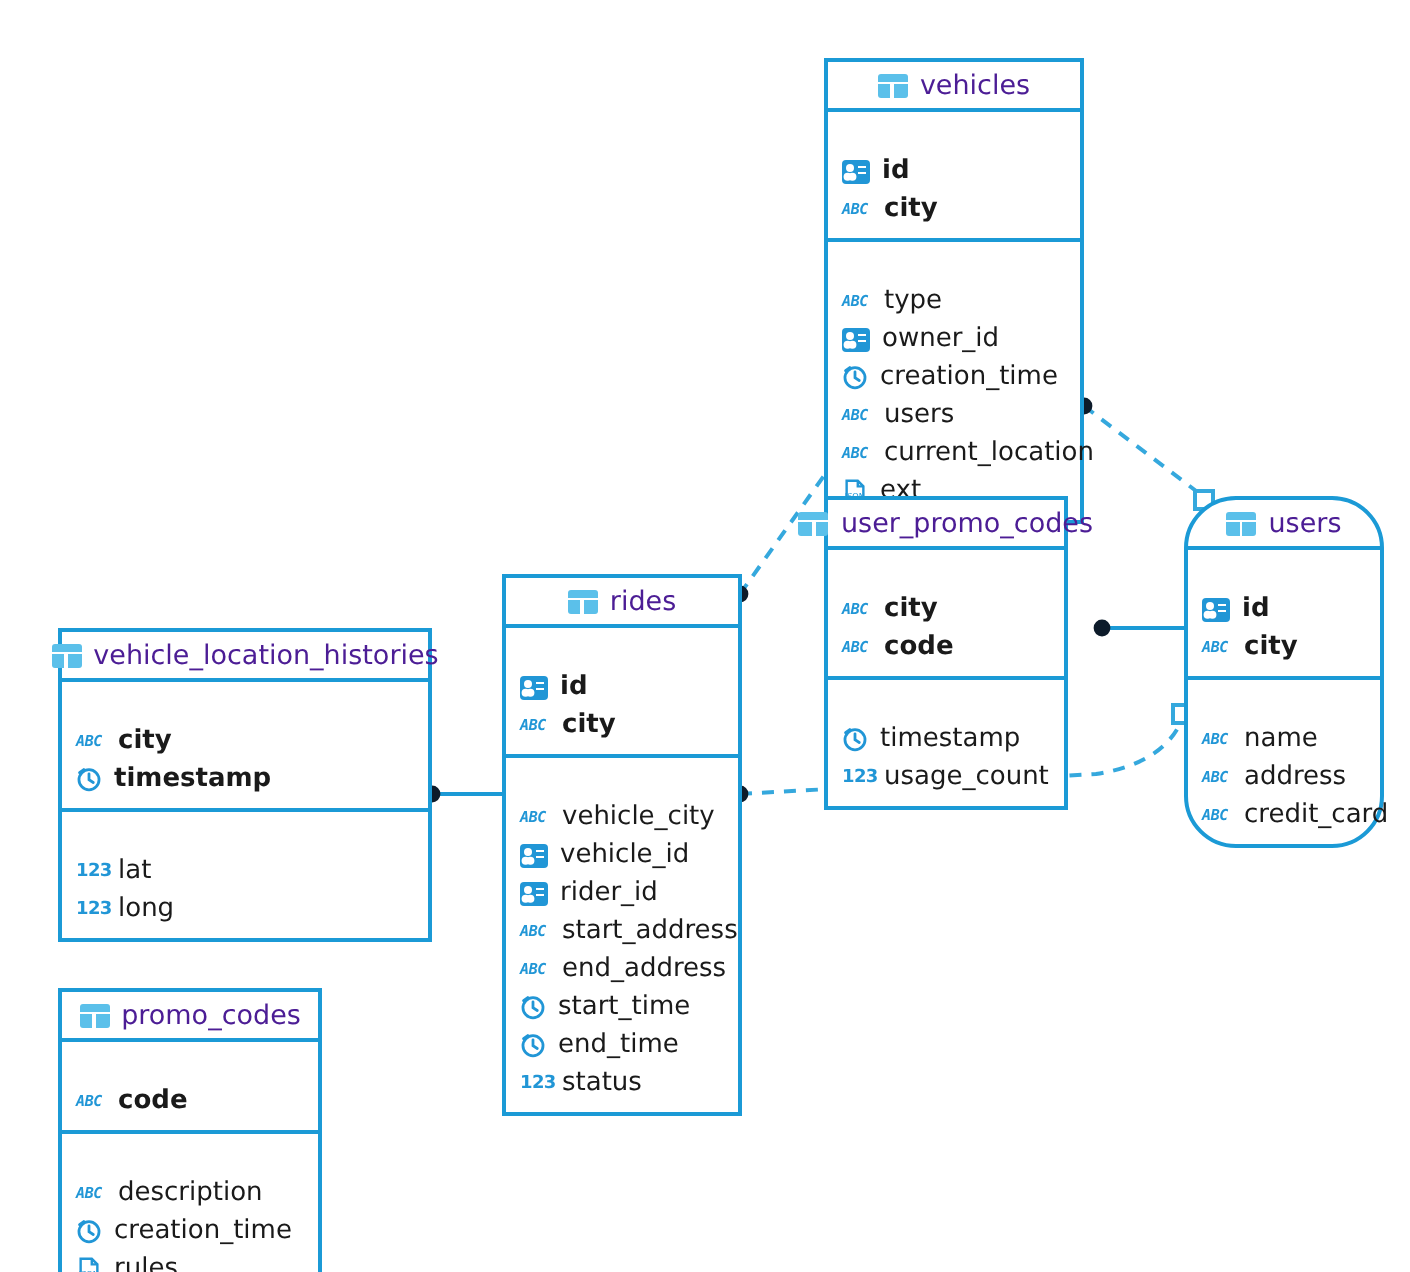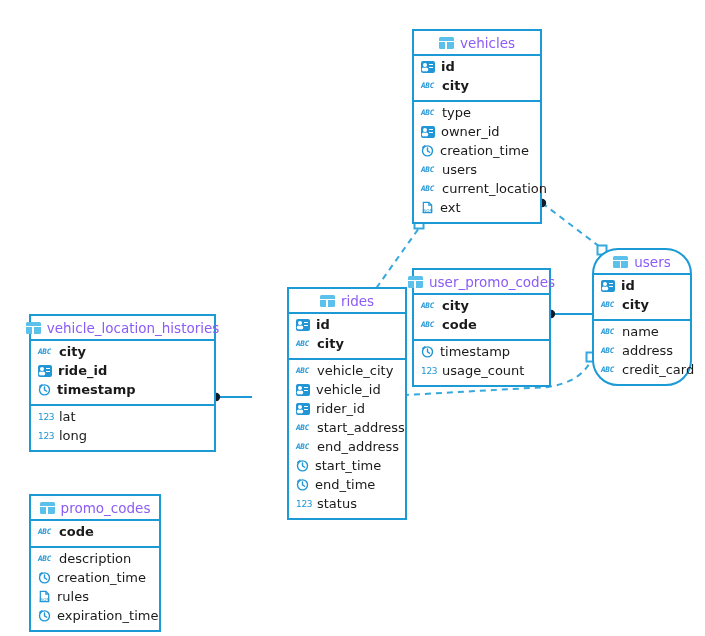--- a/index.html
+++ b/index.html
@@ -18,26 +18,26 @@
     box-sizing:border-box;
   }
   .ent-header{
     display:flex;align-items:center;justify-content:center;
     gap:6px;
     height:25px;
     padding:0 8px;
     border-bottom:2px solid #1b9ad6;
     box-sizing:border-box;
     font-size:13.5px;
-    color:#8b5cf6;
+    color:#4c1d95;
     white-space:nowrap;
   }
   .ent-section{box-sizing:border-box;}
   .ent-section.keys{border-bottom:2px solid #1b9ad6;}
-  .ent-section.pad{padding:1px 0 5px 0;}
+  .ent-section.pad{padding:20px 0 5px 0;}
 
   .field{
     display:flex;align-items:center;gap:6px;
     height:19px;
     padding:0 7px;
     font-size:13px;
     color:#1a1a1a;
     white-space:nowrap;
   }
   .field.key{font-weight:bold;}
@@ -71,21 +71,21 @@
     width:15px;height:12px;
     font-family:"DejaVu Sans Mono","Liberation Mono",monospace;
     font-size:7.5px;font-weight:bold;line-height:12px;
     color:#2196d6;letter-spacing:-0.2px;text-align:left;font-style:italic;
   }
 
   
   .ico-123{
     width:15px;height:12px;
     font-family:"DejaVu Sans","Liberation Sans",sans-serif;
-    font-size:9px;font-weight:normal;line-height:13px;
+    font-size:9px;font-weight:bold;line-height:13px;
     color:#2196d6;letter-spacing:-0.3px;text-align:left;
   }
 
   
   .ico-clock{width:13px;height:13px;}
   .ico-clock svg{display:block;}
 
   
   .ico-json{width:13px;height:13px;}
   .ico-json svg{display:block;}
@@ -174,21 +174,21 @@
               <path d="M2.5 1.5 h6 l3 3 v8 h-9 z" fill="#fff" stroke="#2196d6" stroke-width="1.3"></path>
               <path d="M8.5 1.5 v3 h3" fill="none" stroke="#2196d6" stroke-width="1.3"></path>
               <text x="6.9" y="11.4" font-size="4.4" font-family="DejaVu Sans, sans-serif" fill="#2196d6" text-anchor="middle">JSON</text>
             </svg>
           </span>
         <span>ext</span>
       </div>
     </div>
   </div>
 
-  <div class="entity" style="left:412px;top:248px;width:139px;margin-top:20px;">
+  <div class="entity" style="left:412px;top:248px;width:122px;">
     <div class="ent-header">
       <span class="ico ico-table"></span>
       <span>user_promo_codes</span>
     </div>
     <div class="ent-section keys pad">
       <div class="field key">
         <span class="ico ico-abc">ABC</span>
         <span>city</span>
       </div>
       <div class="field key">
@@ -238,21 +238,21 @@
         <span class="ico ico-abc">ABC</span>
         <span>address</span>
       </div>
       <div class="field">
         <span class="ico ico-abc">ABC</span>
         <span>credit_card</span>
       </div>
     </div>
   </div>
 
-  <div class="entity" style="left:251px;top:287px;width:120px;margin-left:36px;">
+  <div class="entity" style="left:251px;top:287px;width:120px;">
     <div class="ent-header">
       <span class="ico ico-table"></span>
       <span>rides</span>
     </div>
     <div class="ent-section keys pad">
       <div class="field key">
         <span class="ico ico-id"></span>
         <span>id</span>
       </div>
       <div class="field key">
@@ -310,24 +310,20 @@
 
   <div class="entity" style="left:29px;top:314px;width:187px;">
     <div class="ent-header">
       <span class="ico ico-table"></span>
       <span>vehicle_location_histories</span>
     </div>
     <div class="ent-section keys pad">
       <div class="field key">
         <span class="ico ico-abc">ABC</span>
         <span>city</span>
-      </div>
-      <div class="field key">
-        <span class="ico ico-id"></span>
-        <span>ride_id</span>
       </div>
       <div class="field key">
         <span class="ico ico-clock">
             <svg viewBox="0 0 14 14">
               <circle cx="7" cy="7.4" r="5.4" fill="none" stroke="#2196d6" stroke-width="1.5"></circle>
               <path d="M7 4.2 V7.4 L9.3 8.9" fill="none" stroke="#2196d6" stroke-width="1.5" stroke-linecap="round"></path>
               <path d="M1.9 3.6 L4.2 1.9" stroke="#2196d6" stroke-width="1.5" stroke-linecap="round"></path>
             </svg>
           </span>
         <span>timestamp</span>

